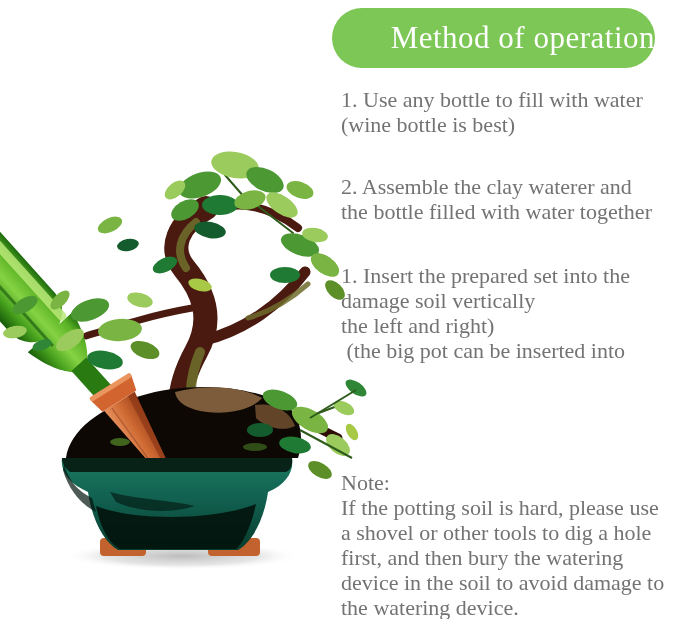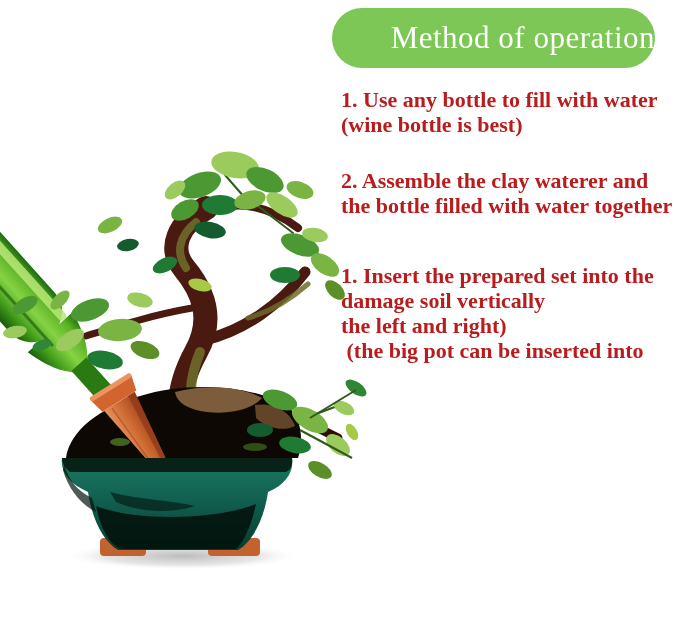--- a/index.html
+++ b/index.html
@@ -8,25 +8,25 @@
     overflow:hidden;font-family:"Liberation Serif",serif;
   }
   .illustration{position:absolute;left:0;top:0;width:679px;height:619px;}
   .pill{
     position:absolute;left:332px;top:8px;width:323px;height:60px;
     background:#7dc757;border-radius:30px;color:#ffffff;
     font-size:31px;line-height:60px;text-align:right;letter-spacing:0.5px;
   }
   .textblock{
     position:absolute;left:341px;width:336px;
-    color:#b91c1c;font-size:22px;line-height:25px;font-weight:bold;
+    color:#737373;font-size:22px;line-height:25px;
   }
   .textblock div{white-space:pre-wrap;}
   #step1{top:87px}
-  #step2{top:168px}
+  #step2{top:174px}
   #step3{top:263px}
   #note{top:470px}
 </style>
 </head>
 <body>
 
 <div class="canvas">
 
   <svg class="illustration" viewBox="0 0 679 619" xmlns="http://www.w3.org/2000/svg" aria-hidden="true">
     <defs>
@@ -169,14 +169,22 @@
     <div>the bottle filled with water together</div>
   </div>
 
   <div class="textblock" id="step3">
     <div>1. Insert the prepared set into the</div>
     <div>damage soil vertically</div>
     <div>the left and right)</div>
     <div> (the big pot can be inserted into</div>
   </div>
 
+  <div class="textblock" id="note">
+    <div>Note:</div>
+    <div>If the potting soil is hard, please use</div>
+    <div>a shovel or other tools to dig a hole</div>
+    <div>first, and then bury the watering</div>
+    <div>device in the soil to avoid damage to</div>
+    <div>the watering device.</div>
+  </div>
 
 </div>
 
 </body></html>

